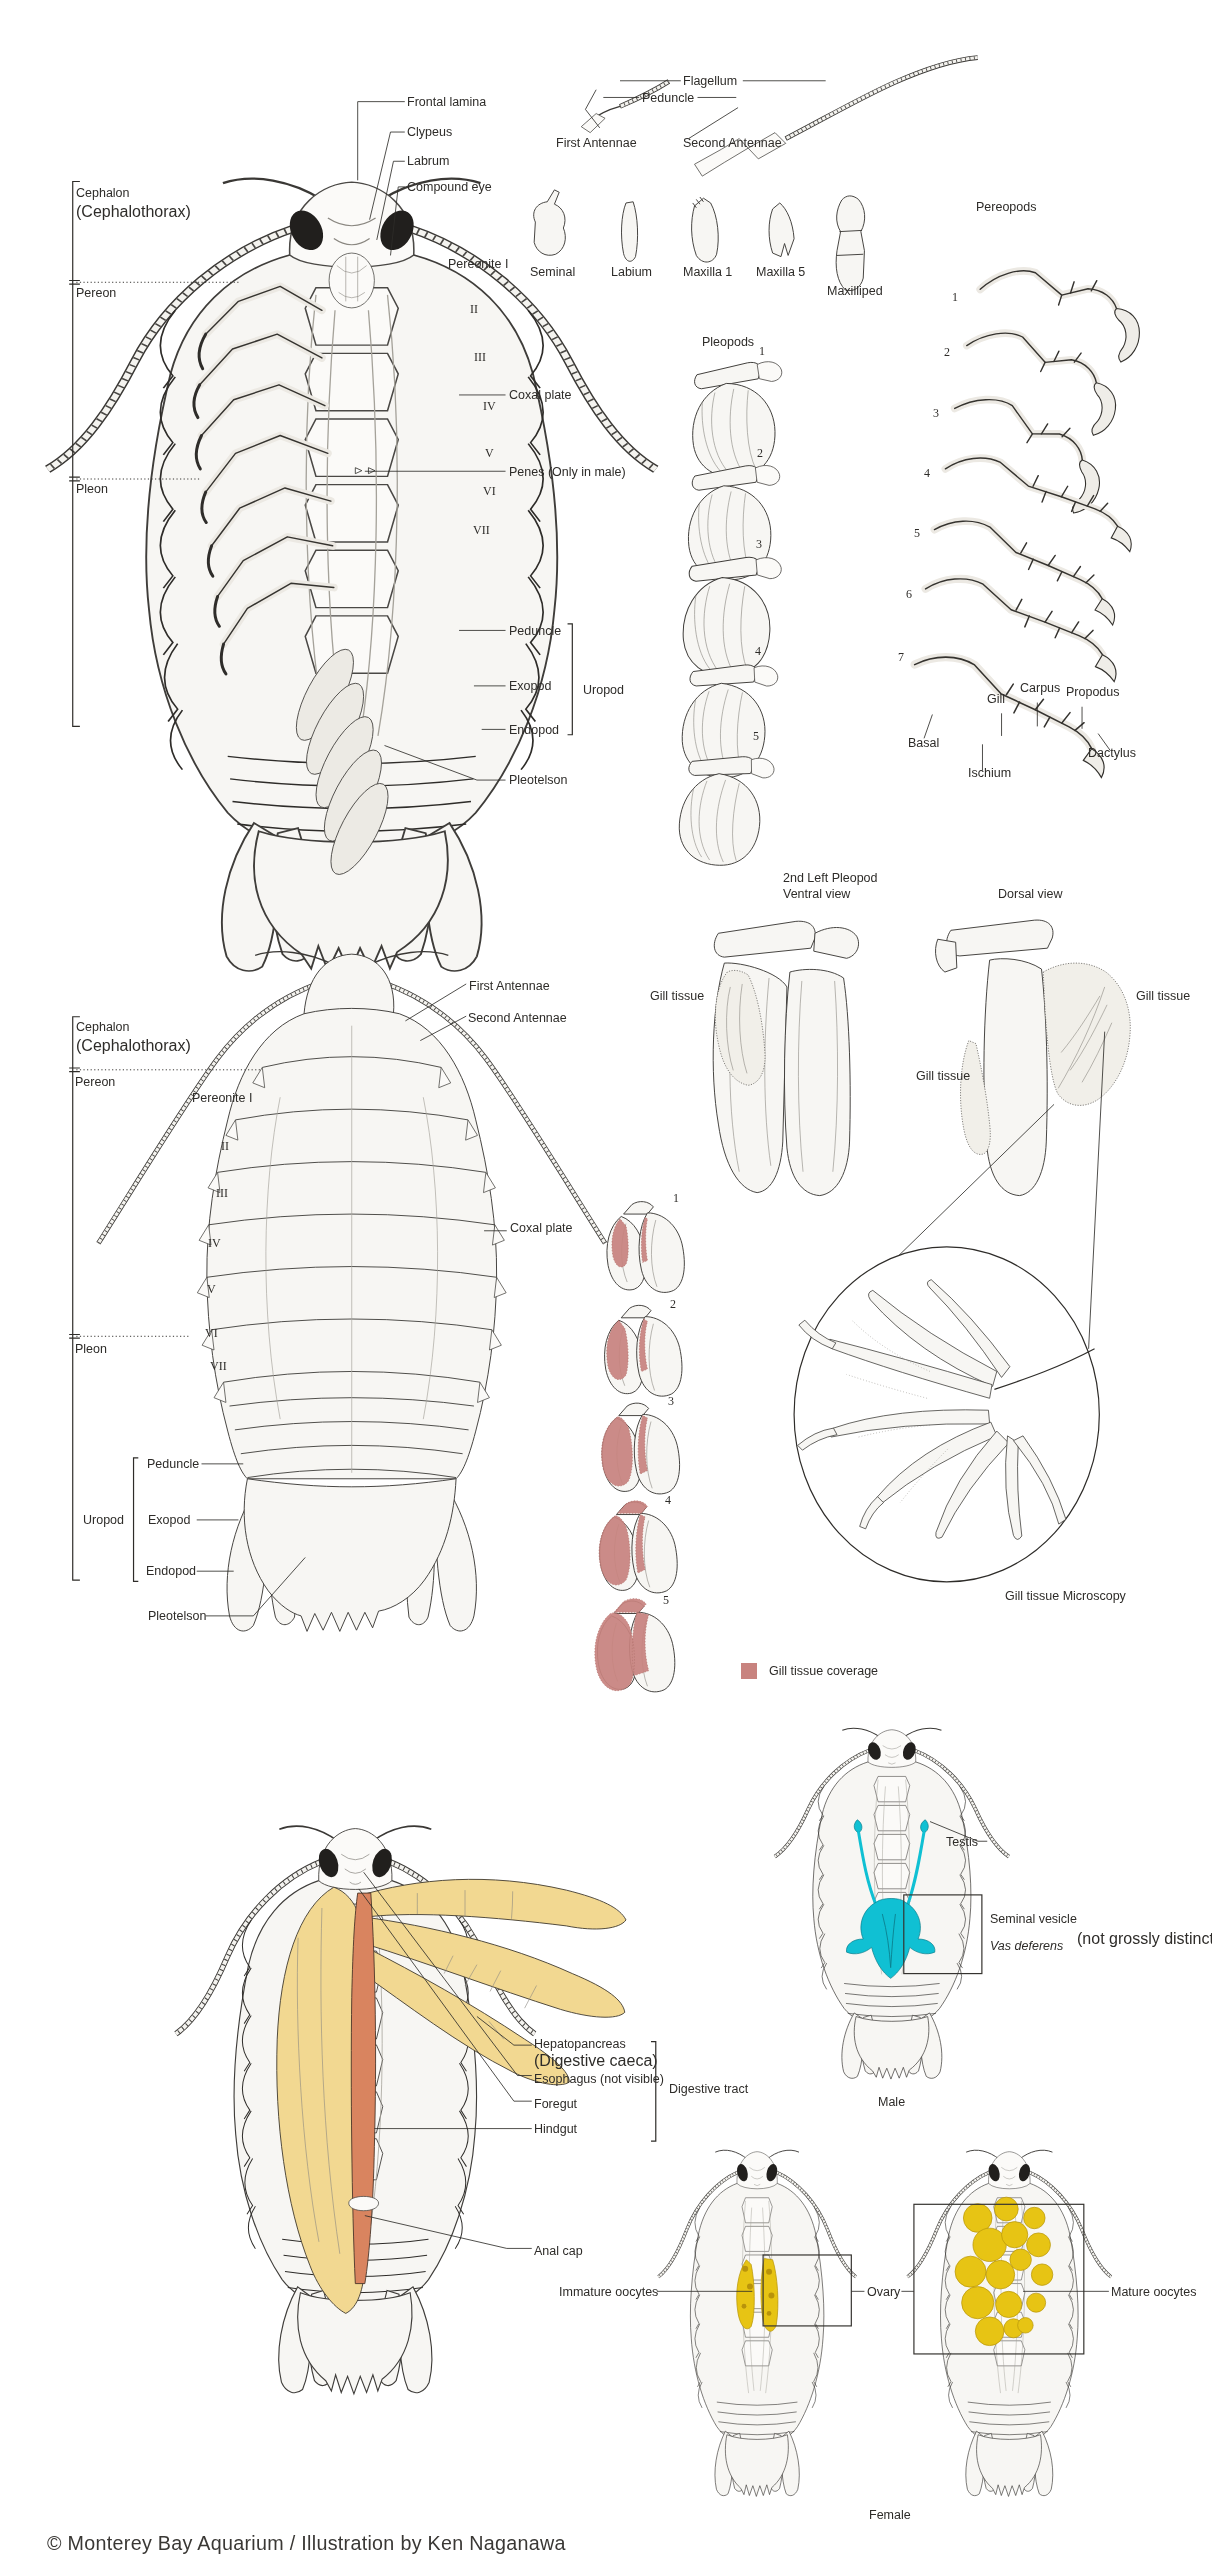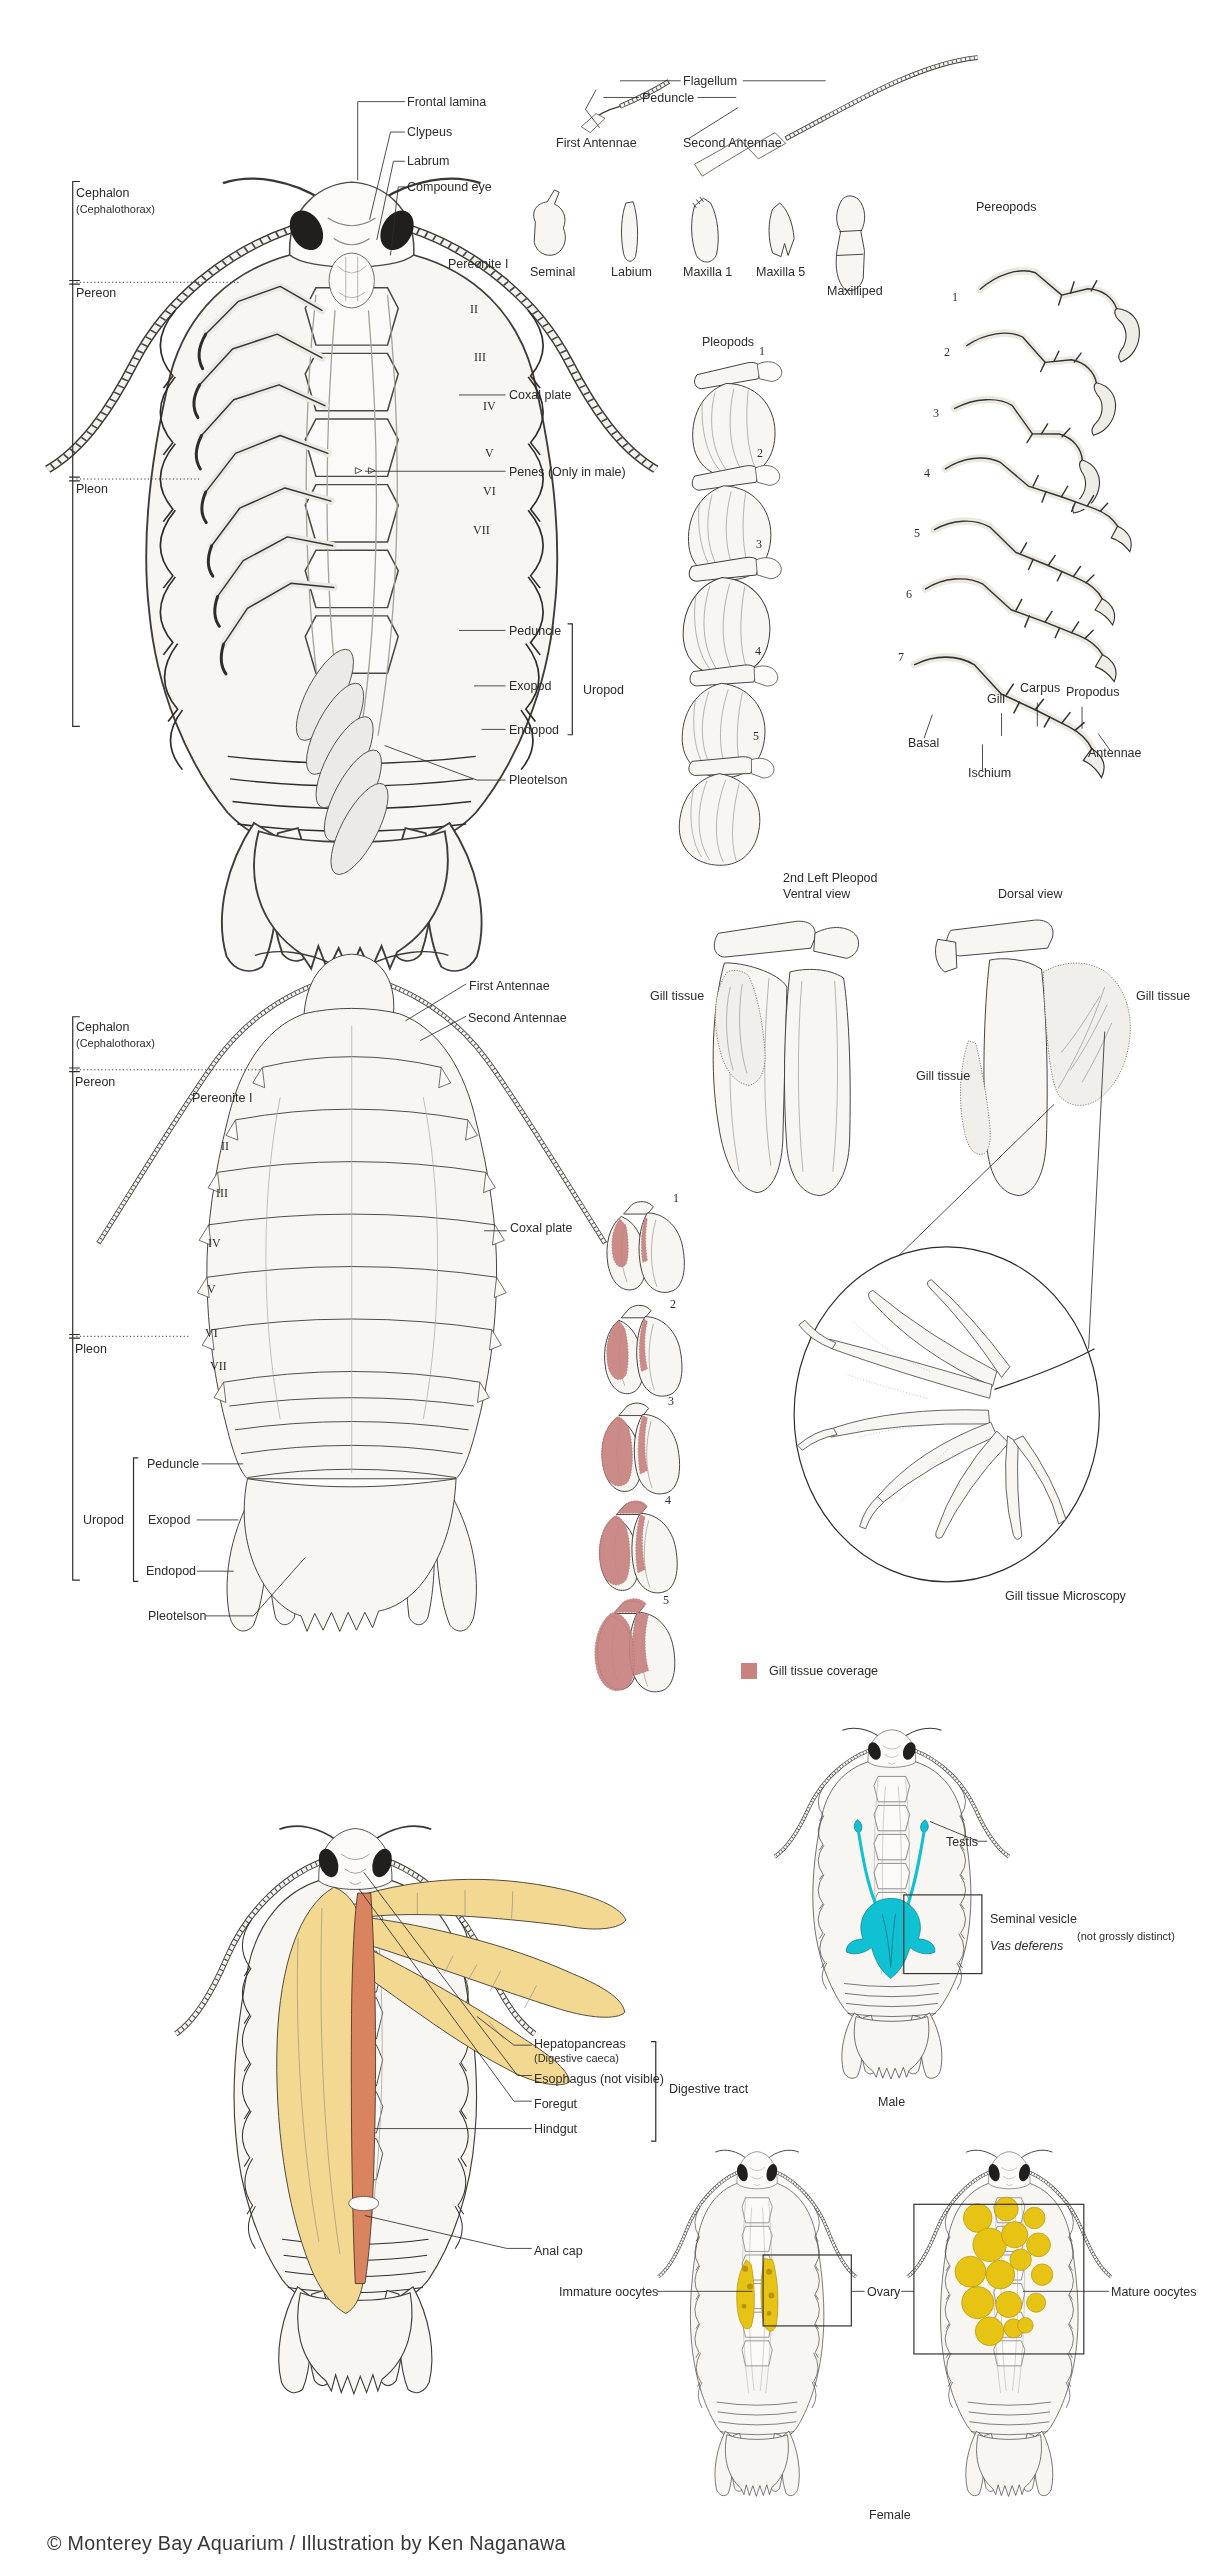--- a/index.html
+++ b/index.html
@@ -1,20 +1,20 @@
 <!DOCTYPE html>
 <html style="font-size:9.5px"><head>
 <meta charset="utf-8">
 <style>
   html,body{margin:0;padding:0;background:#ffffff;}
   #canvas{position:relative;width:1212px;height:2576px;background:#ffffff;overflow:hidden;
           font-family:"Liberation Sans", sans-serif;color:#2e2c29;}
   svg.art{position:absolute;left:0;top:0;}
   .lbl{position:absolute;font-size:12.5px;line-height:1.15;white-space:nowrap;color:#2e2c29;}
-  .sm{font-size:11px;}
+  .sm{font-size:16px;}
   .num{font-family:"Liberation Serif", serif;font-size:12px;}
   .it{font-style:italic;}
   .cap{font-size:12.5px;}
   .foot{font-size:19.7px;color:#3a3835;letter-spacing:0.3px;}
   .swatch{position:absolute;width:16px;height:16px;background:#c8837f;}
   
   .ink{stroke:#2e2c29;stroke-width:1.4;fill:none;}
   .ink2{stroke:#2e2c29;stroke-width:2;fill:none;}
   .dash{stroke:#2e2c29;stroke-width:1.6;fill:none;stroke-dasharray:2 4;}
   .body{fill:#f7f6f3;stroke:#3f3d3a;stroke-width:1.6;}
@@ -407,21 +407,21 @@
 <div class="lbl num" style="left:924px;top:467px">4</div>
 <div class="lbl num" style="left:914px;top:527px">5</div>
 <div class="lbl num" style="left:906px;top:588px">6</div>
 <div class="lbl num" style="left:898px;top:651px">7</div>
 
 <div class="lbl" style="left:987px;top:692px">Gill</div>
 <div class="lbl" style="left:1020px;top:681px">Carpus</div>
 <div class="lbl" style="left:1066px;top:685px">Propodus</div>
 <div class="lbl" style="left:908px;top:736px">Basal</div>
 <div class="lbl" style="left:968px;top:766px">Ischium</div>
-<div class="lbl" style="left:1088px;top:746px">Antennae</div>
+<div class="lbl" style="left:1088px;top:746px">Dactylus</div>
 
 <div class="lbl" style="left:469px;top:979px">First Antennae</div>
 <div class="lbl" style="left:468px;top:1011px">Second Antennae</div>
 <div class="lbl" style="left:76px;top:1020px">Cephalon</div>
 <div class="lbl sm" style="left:76px;top:1037px">(Cephalothorax)</div>
 <div class="lbl" style="left:75px;top:1075px">Pereon</div>
 <div class="lbl" style="left:192px;top:1091px">Pereonite I</div>
 <div class="lbl num" style="left:221px;top:1140px">II</div>
 <div class="lbl num" style="left:216px;top:1187px">III</div>
 <div class="lbl num" style="left:208px;top:1237px">IV</div>

